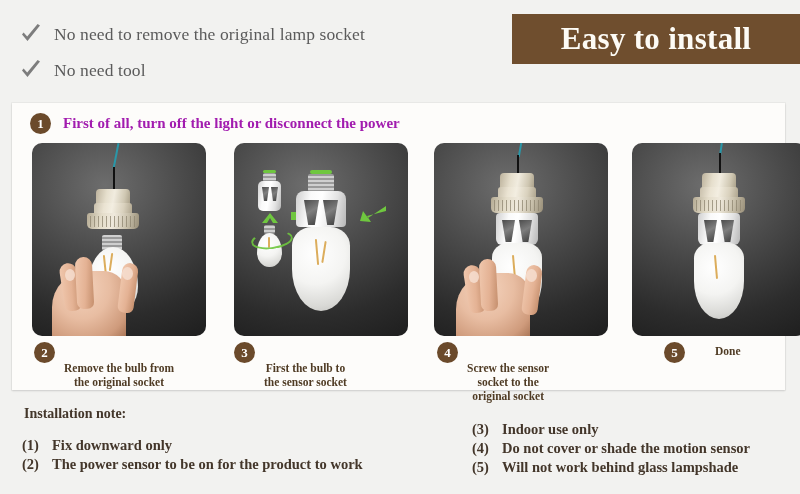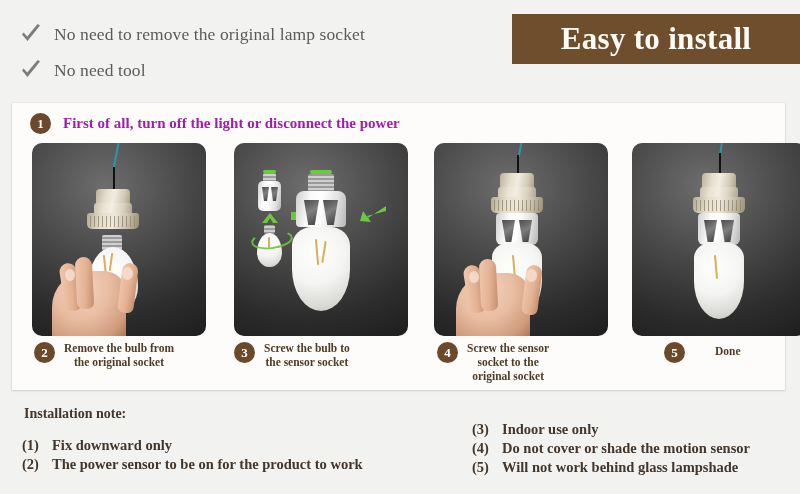--- a/index.html
+++ b/index.html
@@ -149,21 +149,21 @@
   .captions{
     position:absolute;left:0;top:238px;width:773px;height:46px;
   }
   .caption{
     position:absolute;top:0;display:flex;align-items:flex-start;
   }
   .c1{left:22px;} .c2{left:222px;} .c3{left:425px;} .c4{left:652px;}
   .caption .badge{margin-top:1px;}
   .cap-text{
     margin-left:9px;font-size:11.5px;font-weight:bold;color:#4f3b24;
-    line-height:14px;text-align:center;font-family:"Liberation Serif", serif;
+    line-height:14px;text-align:center;font-family:"Liberation Serif", serif;margin-top:20px;
   }
   .c4 .cap-text{margin-left:30px;margin-top:3px;text-align:right;}
 
   
   .notes{
     position:absolute;left:0;top:398px;width:800px;height:96px;
   }
   .notes-title{
     position:absolute;left:24px;top:8px;
     font-size:14px;font-weight:bold;color:#43362a;
@@ -306,21 +306,21 @@
     <div class="caption c1">
       <span class="badge">2</span>
       <span class="cap-text">
         <span>Remove the bulb from</span><br>
         <span>the original socket</span>
       </span>
     </div>
     <div class="caption c2">
       <span class="badge">3</span>
       <span class="cap-text">
-        <span>Screw the bulb to</span><br>
+        <span>First the bulb to</span><br>
         <span>the sensor socket</span>
       </span>
     </div>
     <div class="caption c3">
       <span class="badge">4</span>
       <span class="cap-text">
         <span>Screw the sensor</span><br>
         <span>socket to the</span><br>
         <span>original socket</span>
       </span>

